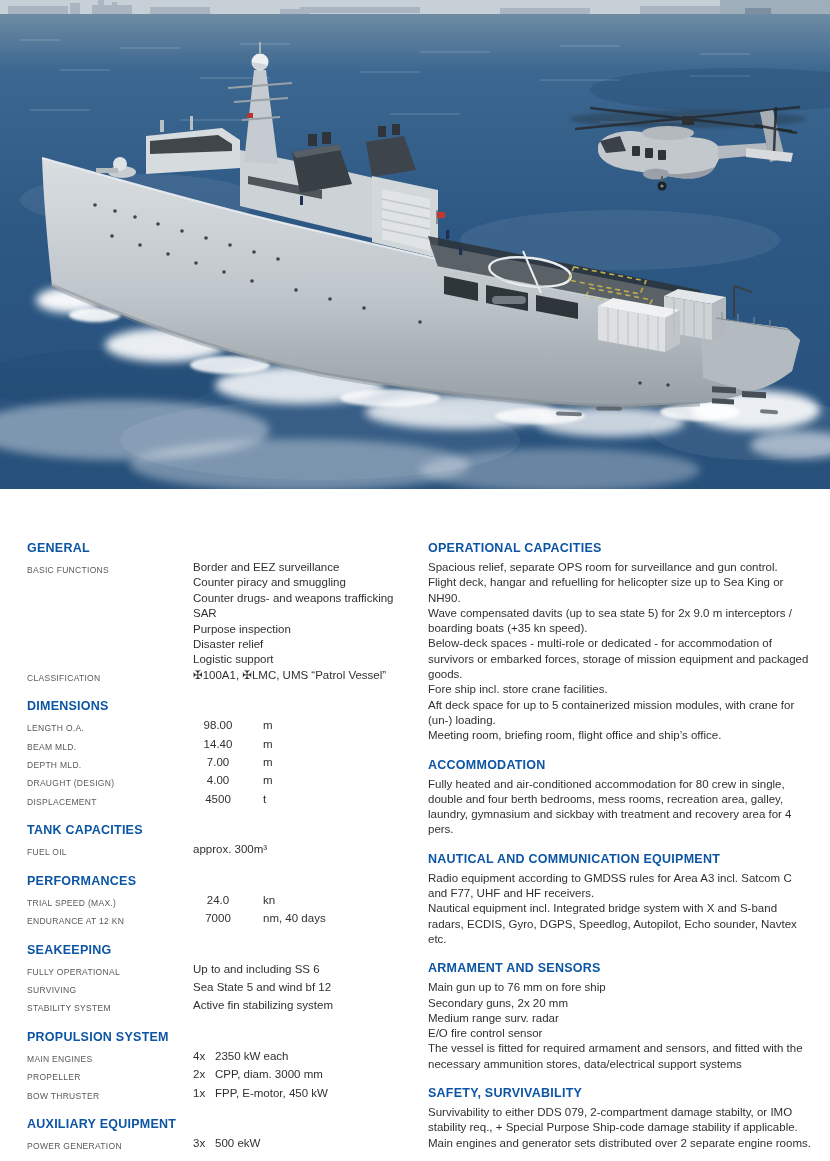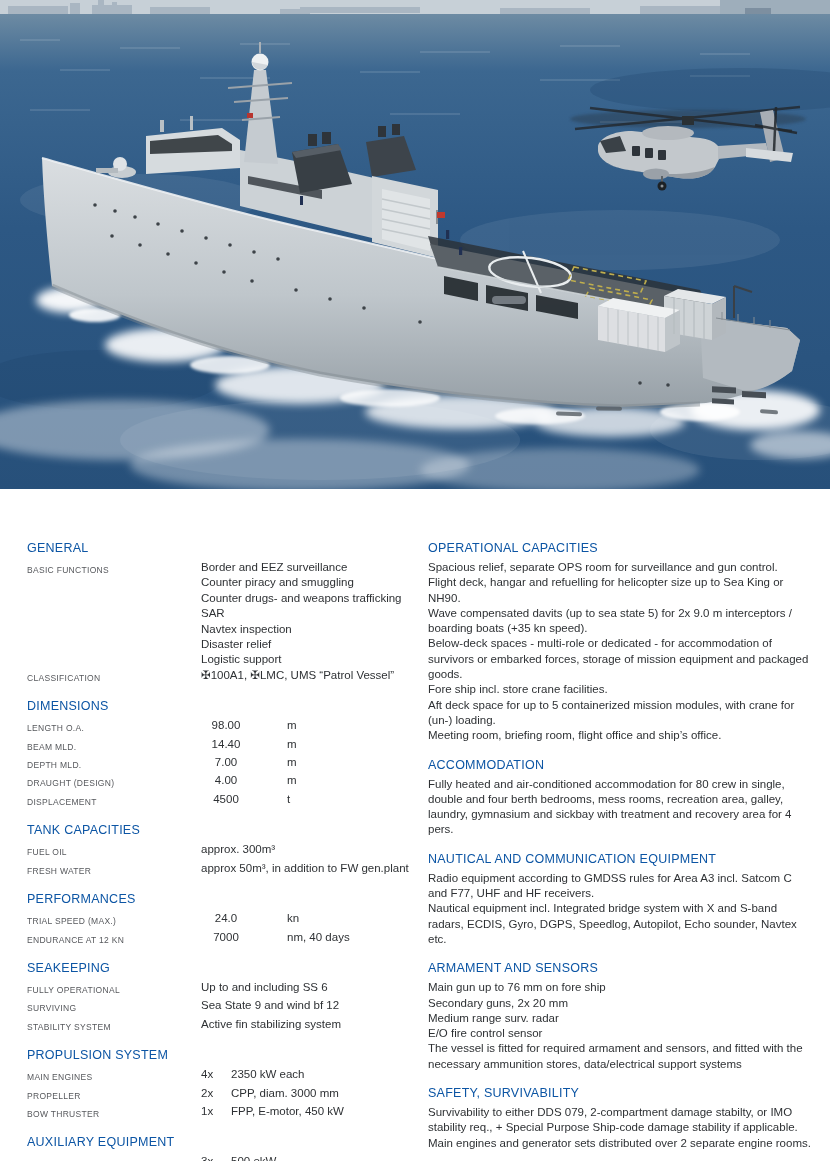--- a/index.html
+++ b/index.html
@@ -7,24 +7,24 @@
     position:relative;width:830px;height:1161px;overflow:hidden;background:#ffffff;
     font-family:"Liberation Sans", sans-serif;color:#2e3134;
   }
   .hero{position:absolute;top:0;left:0;width:830px;height:489px;margin:0;}
   .hero svg{display:block;}
   .col{position:absolute;top:541px;}
   .col-left{left:27px;width:390px;}
   .col-right{left:428px;width:386px;}
   .spec-section{margin:0 0 13px 0;}
   .sec-title{
-    margin:0 0 5px 0;font-size:12.5px;font-weight:400;letter-spacing:.25px;
+    margin:0 0 5px 0;font-size:12.5px;font-weight:700;letter-spacing:.25px;
     color:#0c55a4;
   }
-  .row{display:grid;grid-template-columns:166px 1fr;column-gap:8px;line-height:15.4px;}
+  .row{display:grid;grid-template-columns:166px 1fr;column-gap:0;line-height:15.4px;}
   .row.num{grid-template-columns:166px 56px 10px 1fr;}
   .row.qty{grid-template-columns:166px 22px 1fr;}
   .lbl{
     font-size:8.5px;color:#56585c;letter-spacing:.3px;padding-top:3px;
     text-transform:uppercase;
   }
   .val,.unit,.qtyv,.line{font-size:11.5px;color:#2e3134;}
   .num .val{text-align:center;padding-right:6px;}
   .unit{padding-left:4px;}
   .lines .line{line-height:15.4px;}
@@ -312,21 +312,21 @@
 
     <section class="spec-section">
       <h2 class="sec-title">GENERAL</h2>
       <div class="row">
         <div class="lbl">BASIC FUNCTIONS</div>
         <div class="lines">
           <div class="line">Border and EEZ surveillance</div>
           <div class="line">Counter piracy and smuggling</div>
           <div class="line">Counter drugs- and weapons trafficking</div>
           <div class="line">SAR</div>
-          <div class="line">Navtex inspection</div>
+          <div class="line">Purpose inspection</div>
           <div class="line">Disaster relief</div>
           <div class="line">Logistic support</div>
         </div>
       </div>
       <div class="row">
         <div class="lbl">CLASSIFICATION</div>
         <div class="line">✠100A1, ✠LMC, UMS “Patrol Vessel”</div>
       </div>
     </section>
 
@@ -363,24 +363,20 @@
         <div class="unit">t</div>
       </div>
     </section>
 
     <section class="spec-section">
       <h2 class="sec-title">TANK CAPACITIES</h2>
       <div class="row">
         <div class="lbl">FUEL OIL</div>
         <div class="line">approx. 300m³</div>
       </div>
-      <div class="row">
-        <div class="lbl">FRESH WATER</div>
-        <div class="line">approx 50m³, in addition to FW gen.plant</div>
-      </div>
     </section>
 
     <section class="spec-section">
       <h2 class="sec-title">PERFORMANCES</h2>
       <div class="row num">
         <div class="lbl">TRIAL SPEED (MAX.)</div>
         <div class="val">24.0</div>
           <div></div>
         <div class="unit">kn</div>
       </div>
@@ -393,21 +389,21 @@
     </section>
 
     <section class="spec-section">
       <h2 class="sec-title">SEAKEEPING</h2>
       <div class="row">
         <div class="lbl">FULLY OPERATIONAL</div>
         <div class="line">Up to and including SS 6</div>
       </div>
       <div class="row">
         <div class="lbl">SURVIVING</div>
-        <div class="line">Sea State 9 and wind bf 12</div>
+        <div class="line">Sea State 5 and wind bf 12</div>
       </div>
       <div class="row">
         <div class="lbl">STABILITY SYSTEM</div>
         <div class="line">Active fin stabilizing system</div>
       </div>
     </section>
 
     <section class="spec-section">
       <h2 class="sec-title">PROPULSION SYSTEM</h2>
       <div class="row qty">

